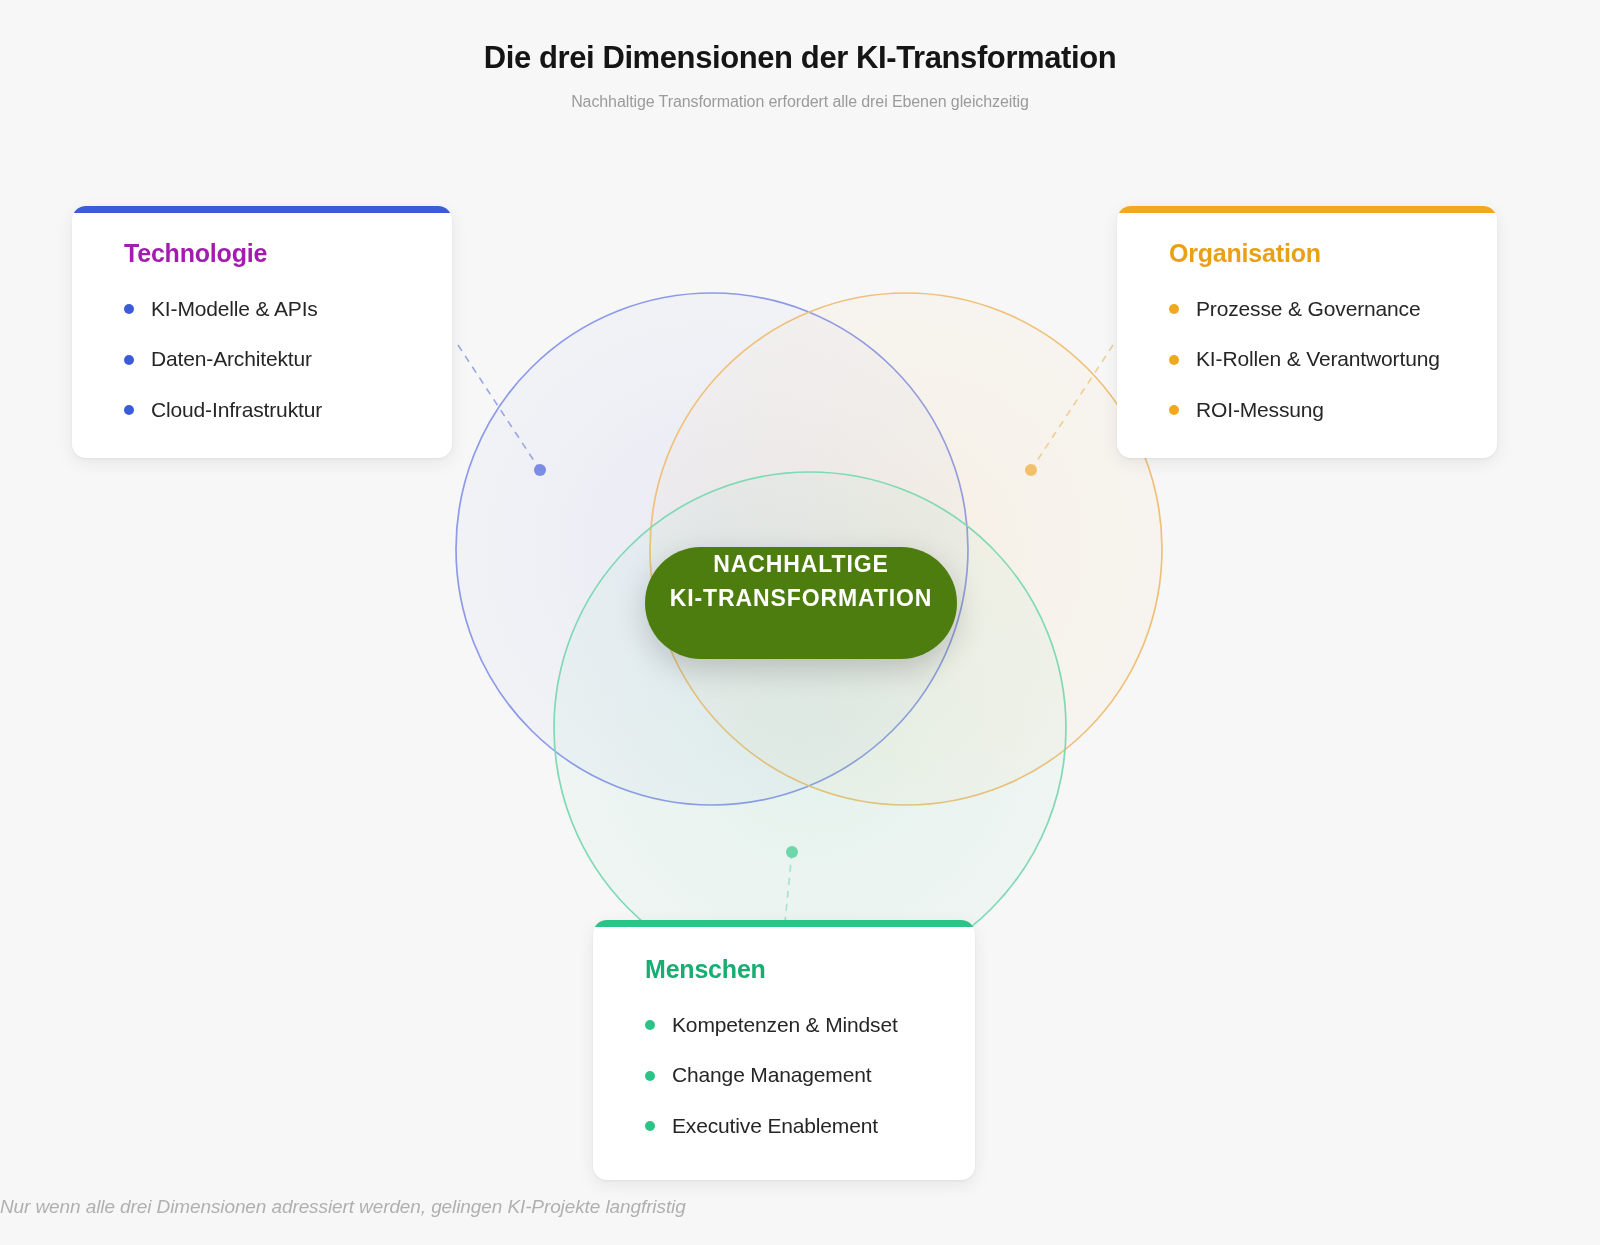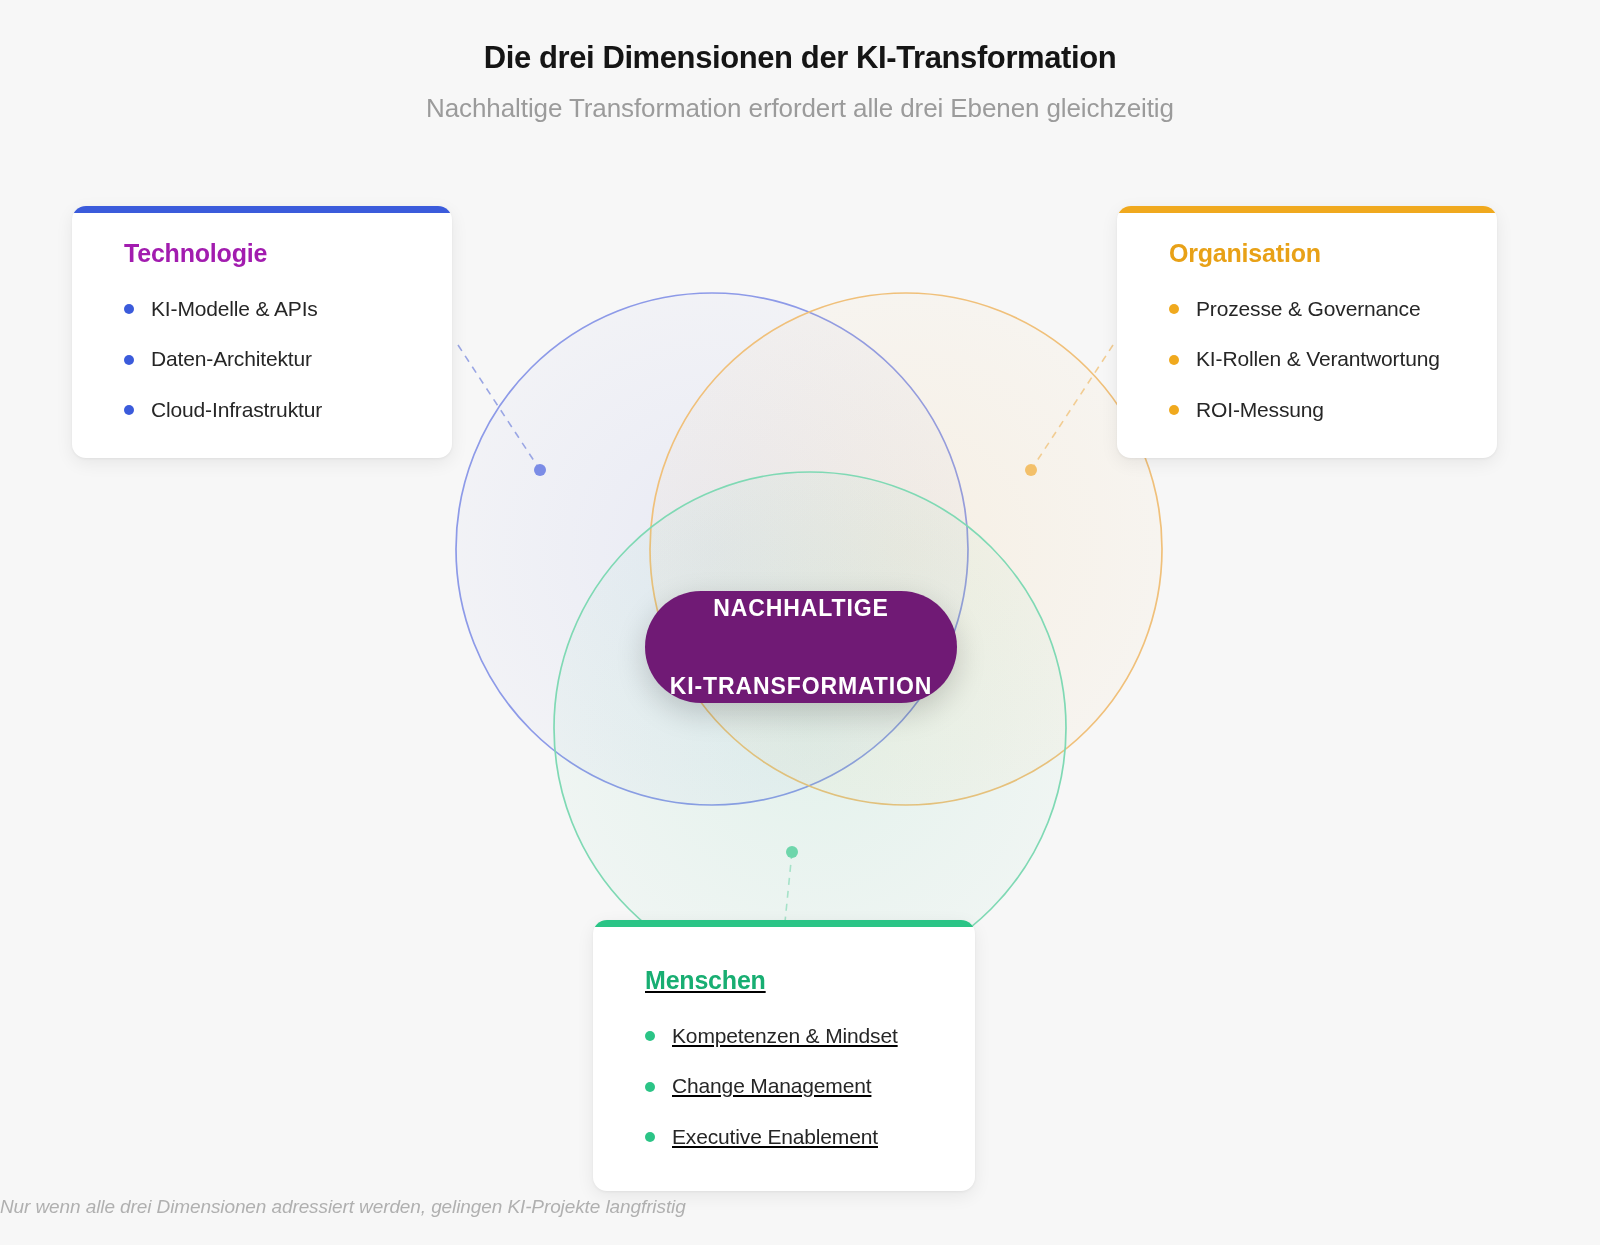--- a/index.html
+++ b/index.html
@@ -33,21 +33,21 @@
   }
   .page-title {
     font-size: 31px;
     font-weight: 700;
     color: #151515;
     letter-spacing: -0.4px;
     line-height: 1.15;
   }
   .page-subtitle {
     margin-top: 17px;
-    font-size: 26px;
+    font-size: 16px;
     font-weight: 400;
     color: #9b9b9b;
     letter-spacing: -0.1px;
   }
 
   
   #venn {
     position: absolute;
     left: 0;
     top: 0;
@@ -56,29 +56,28 @@
     pointer-events: none;
   }
 
   
   .center-badge {
     position: absolute;
     left: 645px;
     top: 547px;
     width: 312px;
     height: 112px;
-    background: #701a75;
+    background: #4d7c0f;
     border-radius: 56px;
     display: flex;
     flex-direction: column;
     align-items: center;
-    justify-content: space-between;
+    justify-content: flex-start;
     color: #ffffff;
     box-shadow: 0 10px 30px rgba(0,0,0,0.18);
-    margin-top: 44px;
   }
   .center-badge .line {
     font-size: 23px;
     font-weight: 700;
     letter-spacing: 0.9px;
     line-height: 1.48;
     white-space: nowrap;
   }
 
   
@@ -121,21 +120,21 @@
     height: 10px;
     border-radius: 50%;
     margin-right: 17px;
     flex: 0 0 10px;
   }
 
   #card-tech { left: 72px;  top: 206px; width: 380px; }
   #card-org  { left: 1117px; top: 206px; width: 380px; }
   #card-people { left: 593px; top: 920px; width: 382px; }
 
-  #card-people .card-body { padding: 39px 34px 40px 52px; text-decoration: underline; }
+  #card-people .card-body { padding: 28px 34px 40px 52px; }
 
   
   .footer-note {
     position: absolute;
     left: 0;
     top: 1196px;
     width: 1600px;
     text-align: left;
     font-size: 19px;
     font-style: italic;

